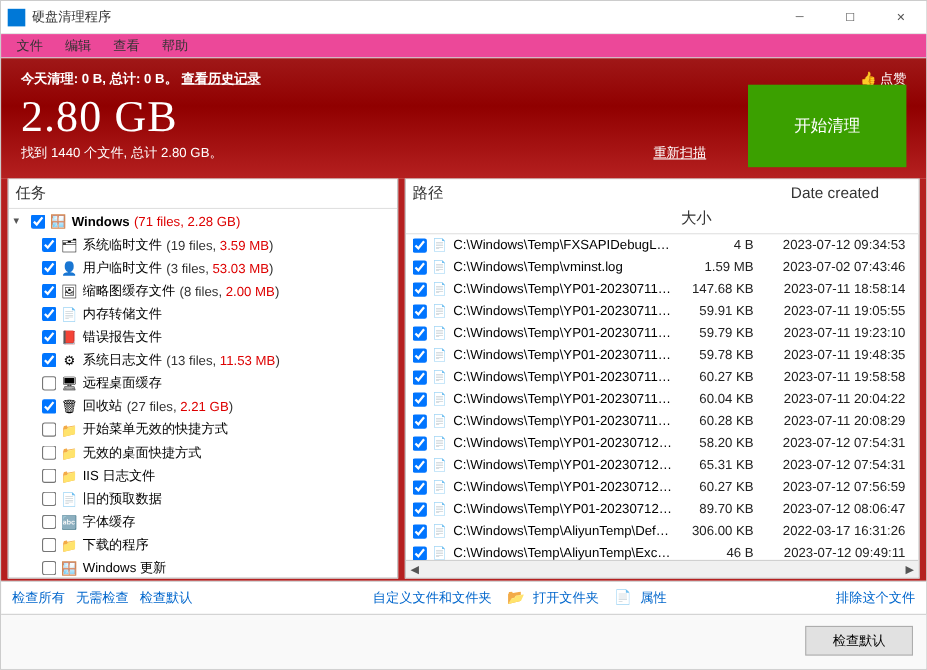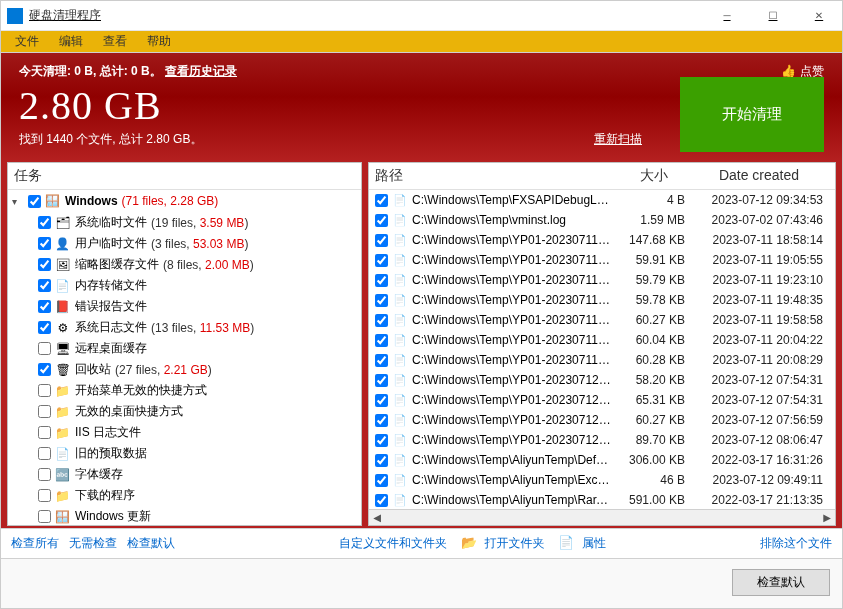--- a/index.html
+++ b/index.html
@@ -1,45 +1,45 @@
 <!DOCTYPE html>
 <html><head>
 <meta charset="utf-8">
 <style>
   * { margin: 0; padding: 0; box-sizing: border-box; font-family: "Microsoft YaHei", sans-serif; }
   body { background: #e5e5e5; width: 843px; height: 609px; overflow: hidden; }
   .window { width: 100%; height: 100%; background: #fff; display: flex; flex-direction: column; border: 1px solid #ccc; }
 
-  .titlebar { height: 30px; display: flex; align-items: center; background: #fff; border-bottom: 1px solid #e5e5e5; text-decoration: underline; }
+  .titlebar { height: 30px; display: flex; align-items: center; background: #fff; border-bottom: 1px solid #e5e5e5; }
   .titlebar-icon { width: 16px; height: 16px; background: #0078d7; margin: 0 6px; }
   .titlebar-title { font-size: 12px; color: #333; flex: 1; }
   .titlebar-btns { display: flex; }
   .titlebar-btn { width: 46px; height: 30px; display: flex; align-items: center; justify-content: center; color: #555; font-size: 10px; }
 
-  .menubar { height: 22px; display: flex; align-items: center; background: #eab308; border-bottom: 1px solid #d0d0d0; padding-left: 4px; }
+  .menubar { height: 22px; display: flex; align-items: center; background: #ec4899; border-bottom: 1px solid #d0d0d0; padding-left: 4px; }
   .menu-item { padding: 2px 10px; font-size: 12px; color: #333; cursor: pointer; }
 
   .hero { background: linear-gradient(to bottom, #a01818, #900000 40%, #b52020); color: #fff; padding: 10px 18px 14px; position: relative; }
   .hero-top { font-size: 12px; font-weight: bold; }
   .hero-top .history { text-decoration: underline; cursor: pointer; }
   .hero-like { position: absolute; top: 10px; right: 18px; font-size: 12px; cursor: pointer; }
   .hero-like::before { content: "👍 "; }
   .hero-size { font-size: 40px; font-weight: 300; margin: 2px 0; letter-spacing: 1px; font-family: Liberation Serif, serif; }
   .hero-bottom { font-size: 12px; }
   .hero-rescan { position: absolute; right: 200px; bottom: 14px; font-size: 12px; text-decoration: underline; cursor: pointer; }
   .hero-action { position: absolute; right: 18px; bottom: 10px; background: #3ba000; color: #fff; border: none; padding: 28px 42px; font-size: 15px; cursor: pointer; }
 
   .content { flex: 1; display: flex; gap: 6px; padding: 0 6px 2px 6px; overflow: hidden; background: linear-gradient(to bottom, #b52020 0, #b52020 0); }
   .panel { background: #fff; border: 1px solid #c0c0c0; display: flex; flex-direction: column; overflow: hidden; }
   .panel-left { width: 355px; }
   .panel-right { flex: 1; }
   .panel-header { display: flex; background: #fff; border-bottom: 1px solid #e0e0e0; font-size: 14px; color: #333; padding: 4px 6px; }
   .panel-header.single { font-weight: normal; }
   .col-path { flex: 1; }
-  .col-size { width: 70px; text-align: center; }
+  .col-size { width: 70px; text-align: left; margin-top: 23px; }
   .col-date { width: 140px; text-align: center; }
   .panel-body { flex: 1; overflow-y: auto; overflow-x: hidden; }
 
   .tree-cat { display: flex; align-items: center; padding: 3px 4px; font-size: 12px; gap: 4px; }
   .tree-chevron { width: 12px; color: #555; font-size: 10px; }
   .tree-chk { width: 13px; height: 13px; }
   .tree-icon { width: 16px; height: 16px; display: inline-flex; align-items: center; justify-content: center; font-size: 12px; }
   .tree-cat-label { font-weight: bold; }
   .tree-cat-stats { color: #d00; }
 

